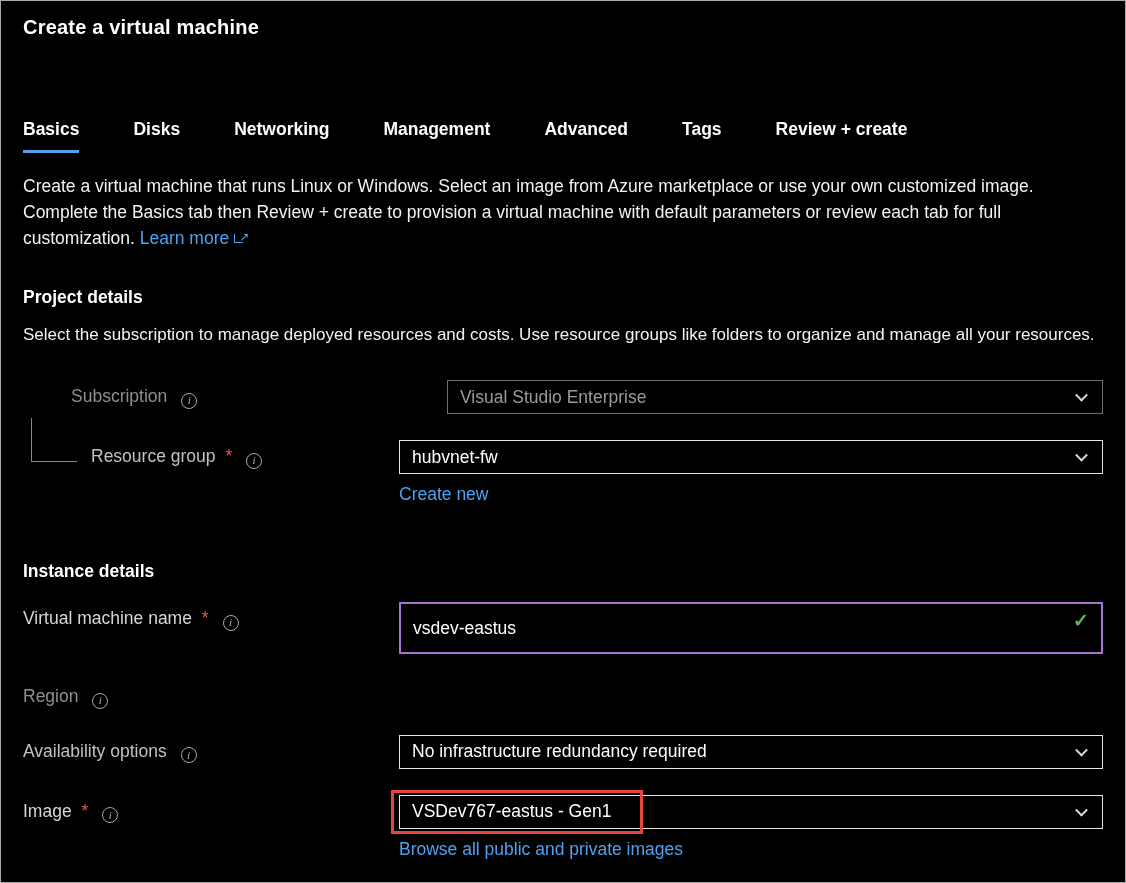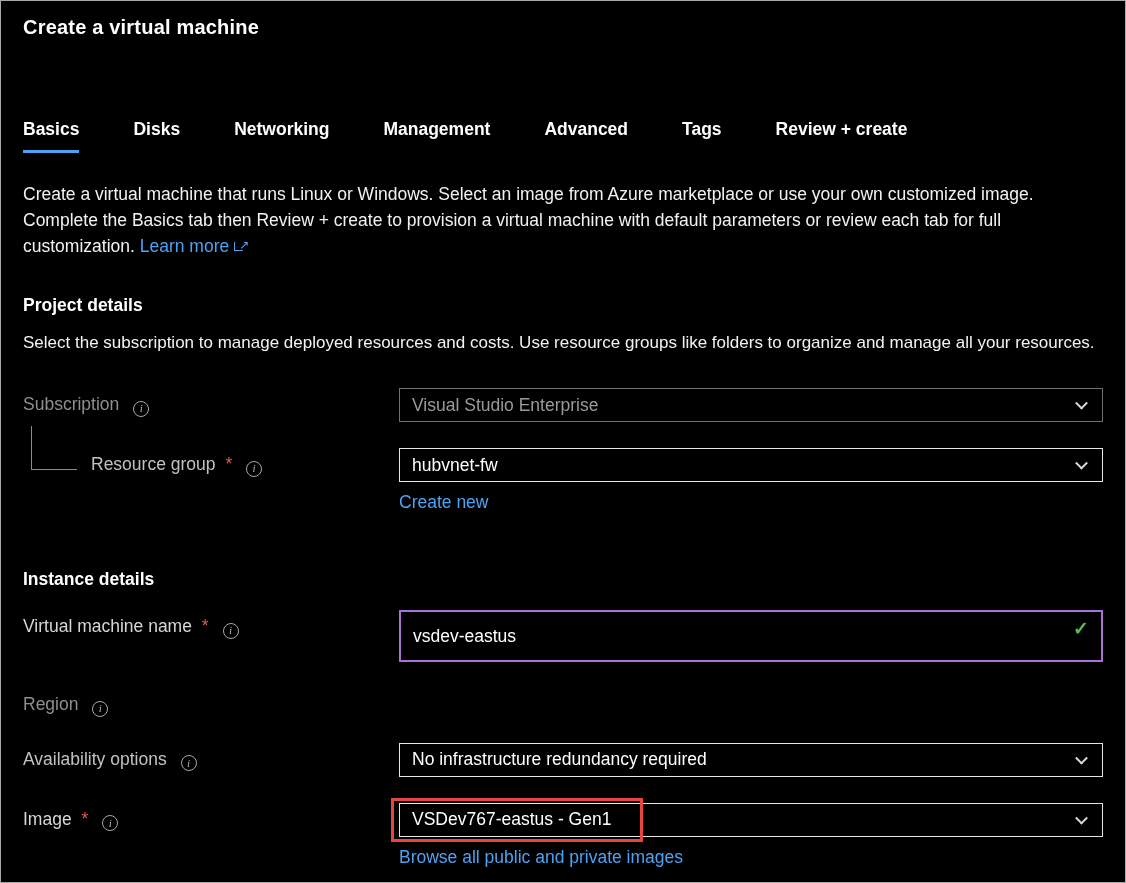--- a/index.html
+++ b/index.html
@@ -19,33 +19,33 @@
     position:relative;overflow:hidden;
   }
   .page-title{font-size:20px;font-weight:bold;margin:0;line-height:1.2;letter-spacing:.2px;}
 
   
   .tabs{display:flex;gap:54px;margin-top:80px;font-size:17.5px;}
   .tab{font-weight:600;padding-bottom:10px;cursor:pointer;color:#fff;}
   .tab.active{font-weight:700;border-bottom:3px solid var(--accent-blue);}
 
   
-  .intro{margin-top:28px;font-size:17.5px;line-height:26px;max-width:1084px;color:#f2f2f2;}
+  .intro{margin-top:20px;font-size:17.5px;line-height:26px;max-width:1084px;color:#f2f2f2;}
   .link{color:var(--link-blue);cursor:pointer;text-decoration:none;}
   .ext-icon{position:relative;display:inline-block;width:13px;height:13px;margin-left:5px;}
   .ext-icon .corner{position:absolute;left:0;bottom:1px;width:9px;height:9px;
     border:1px solid var(--link-blue);border-top:none;border-right:none;}
   .ext-icon .arrow{position:absolute;top:-7px;right:-2px;font-size:12px;color:var(--link-blue);}
 
   .section-heading{font-size:17.5px;font-weight:bold;margin-top:36px;}
   .section-desc{margin-top:14px;font-size:17px;line-height:26px;max-width:1090px;color:#f2f2f2;}
 
   
   .form-row{display:flex;align-items:flex-start;}
-  .mt-32{margin-top:32px;} .mt-26{margin-top:26px;} .mt-20{margin-top:20px;}
+  .mt-32{margin-top:32px;margin-left:48px;} .mt-26{margin-top:26px;} .mt-20{margin-top:20px;}
   .label-col{width:376px;flex:0 0 376px;padding-top:6px;font-size:17.5px;color:#c3c1bf;position:relative;}
   .label-col.dim{color:#8f8f8f;}
   .label-col.bright{color:#d8d6d4;}
   .label-col.with-connector{padding-left:68px;}
   .connector{position:absolute;left:8px;top:-22px;width:46px;height:44px;
     border-left:1px solid #8a8a8a;border-bottom:1px solid #8a8a8a;}
   .required-marker{color:var(--required-red);margin-left:5px;font-size:17.5px;}
   .info-icon{display:inline-flex;align-items:center;justify-content:center;
     width:16px;height:16px;border:1px solid #a8a8a8;border-radius:50%;
     font-size:11px;line-height:1;color:#b8b8b8;margin-left:9px;vertical-align:-2px;

